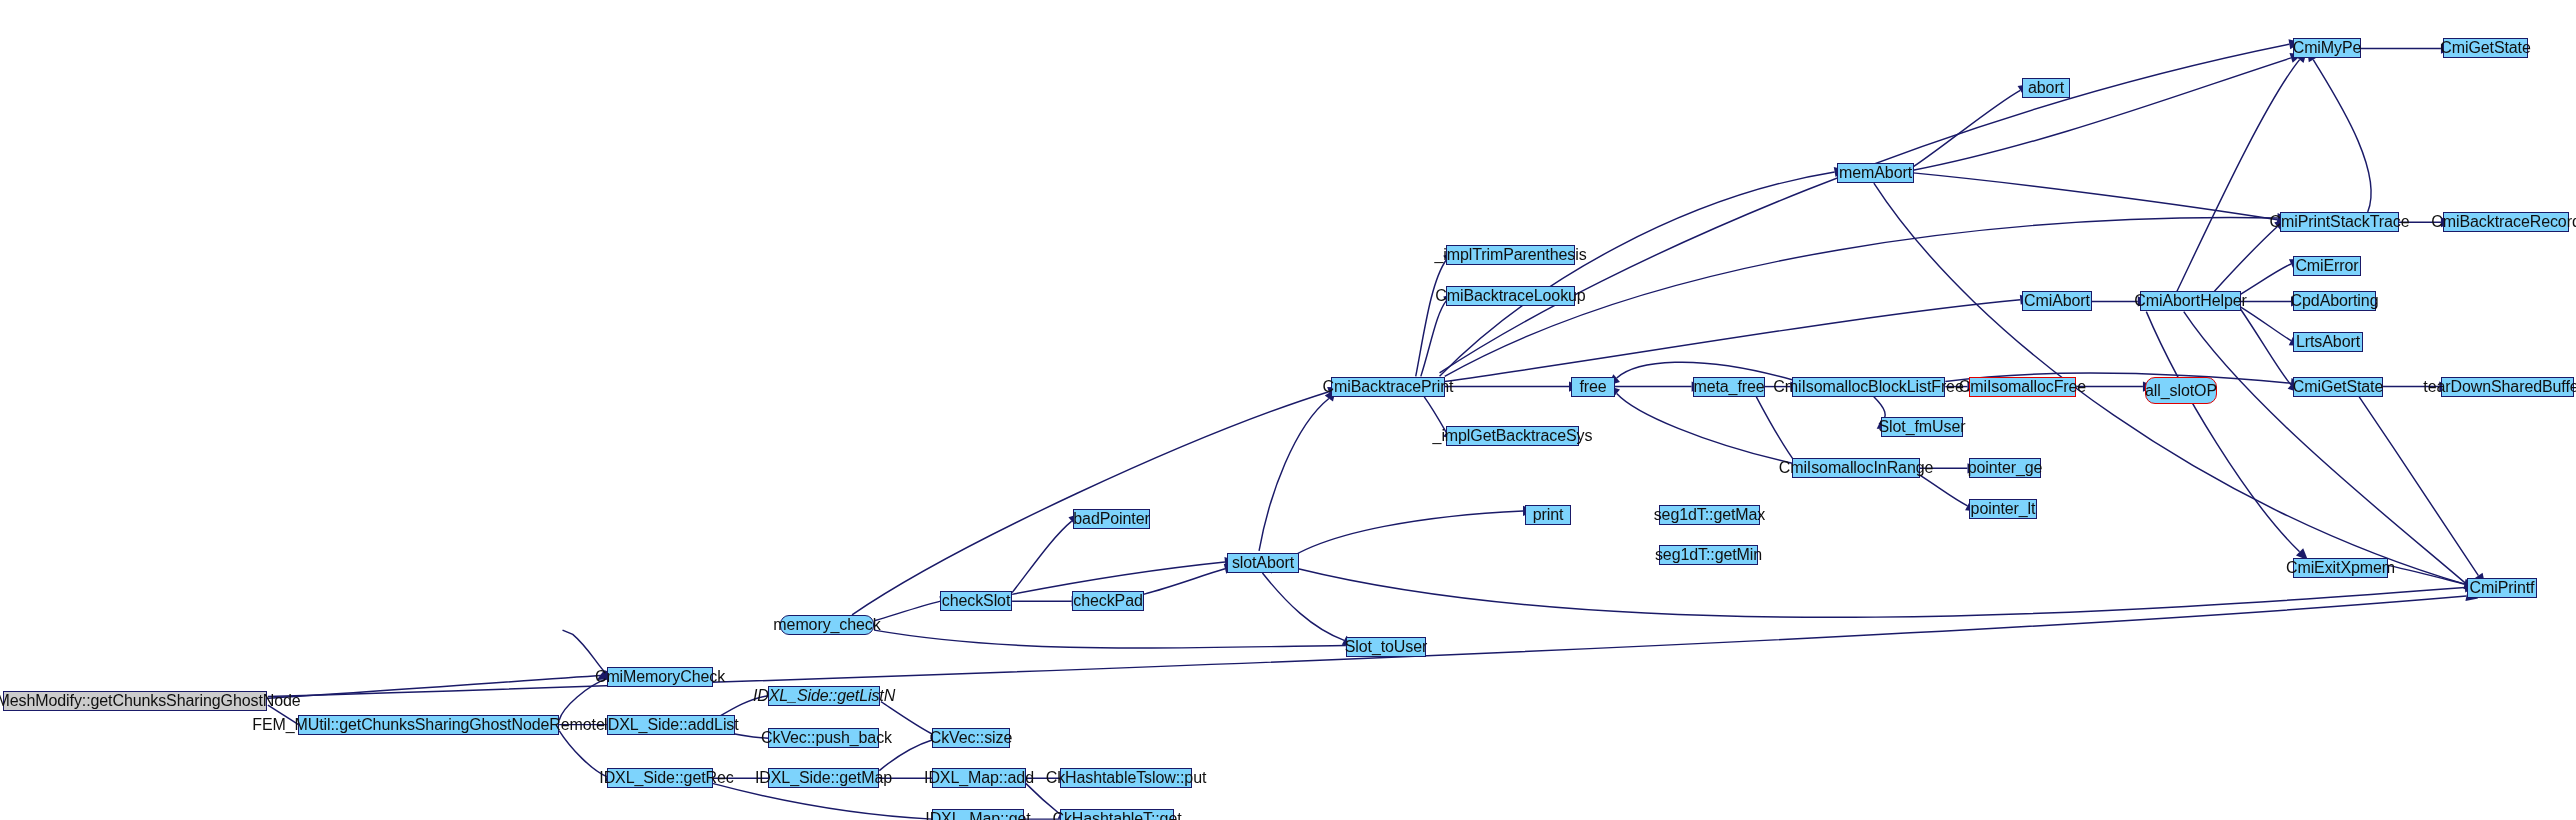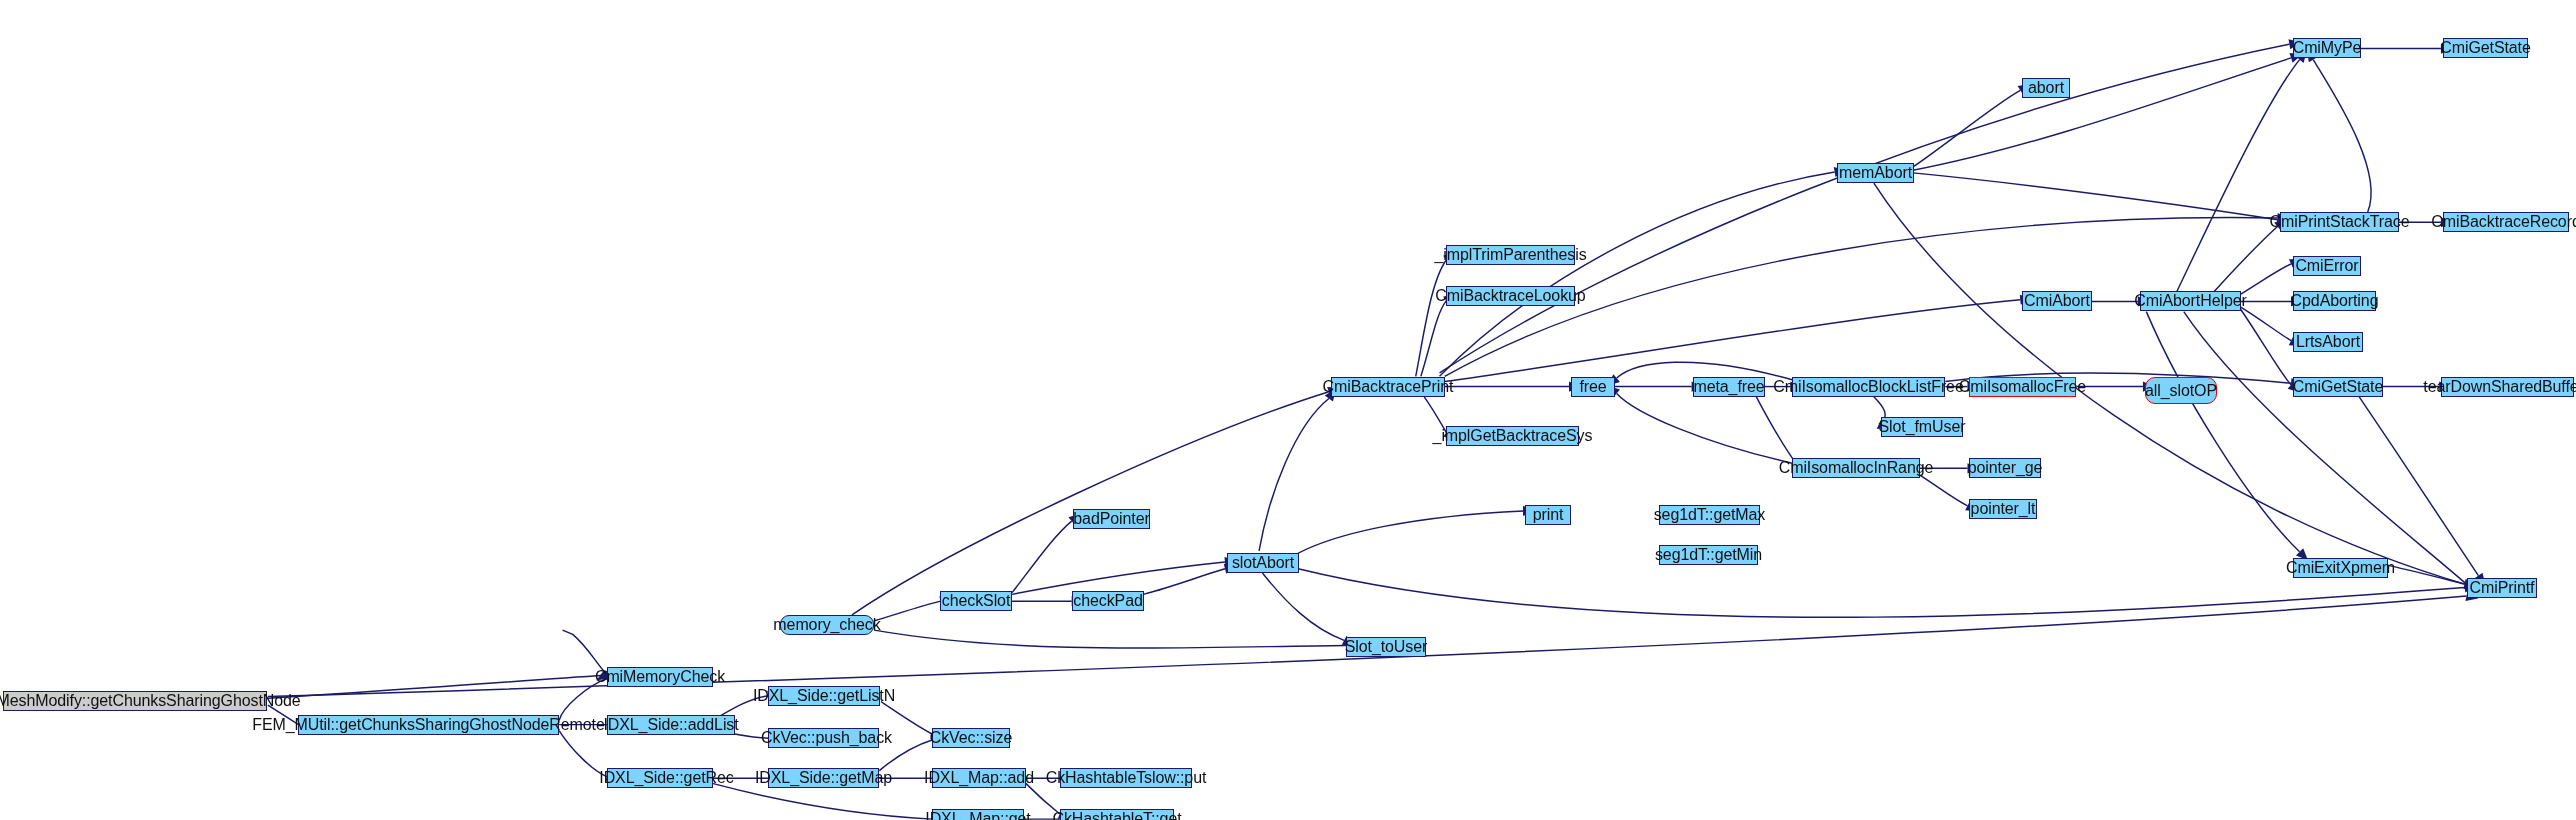--- a/index.html
+++ b/index.html
@@ -193,21 +193,21 @@
     </div>
     <div class="node" style="left: 607px; top: 667px; width: 106px; height: 20.4px;">
       <span>CmiMemoryCheck</span>
     </div>
     <div class="node" style="left: 607px; top: 715px; width: 128px; height: 20.4px;">
       <span>IDXL_Side::addList</span>
     </div>
     <div class="node" style="left: 607px; top: 768px; width: 106px; height: 20.4px; padding-left: 19px;">
       <span>IDXL_Side::getRec</span>
     </div>
-    <div class="node" style="left: 768px; top: 686px; width: 112px; height: 20.4px;">
+    <div class="node" style="left: 768px; top: 686px; width: 112px; height: 20.4px; font-style: italic;">
       <span>IDXL_Side::getListN</span>
     </div>
     <div class="node" style="left: 768px; top: 728px; width: 111px; height: 20.4px; padding-left: 12px;">
       <span>CkVec::push_back</span>
     </div>
     <div class="node" style="left: 768px; top: 768px; width: 111px; height: 20.4px;">
       <span>IDXL_Side::getMap</span>
     </div>
     <div class="node" style="left: 932px; top: 728px; width: 78px; height: 20.4px;">
       <span>CkVec::size</span>

